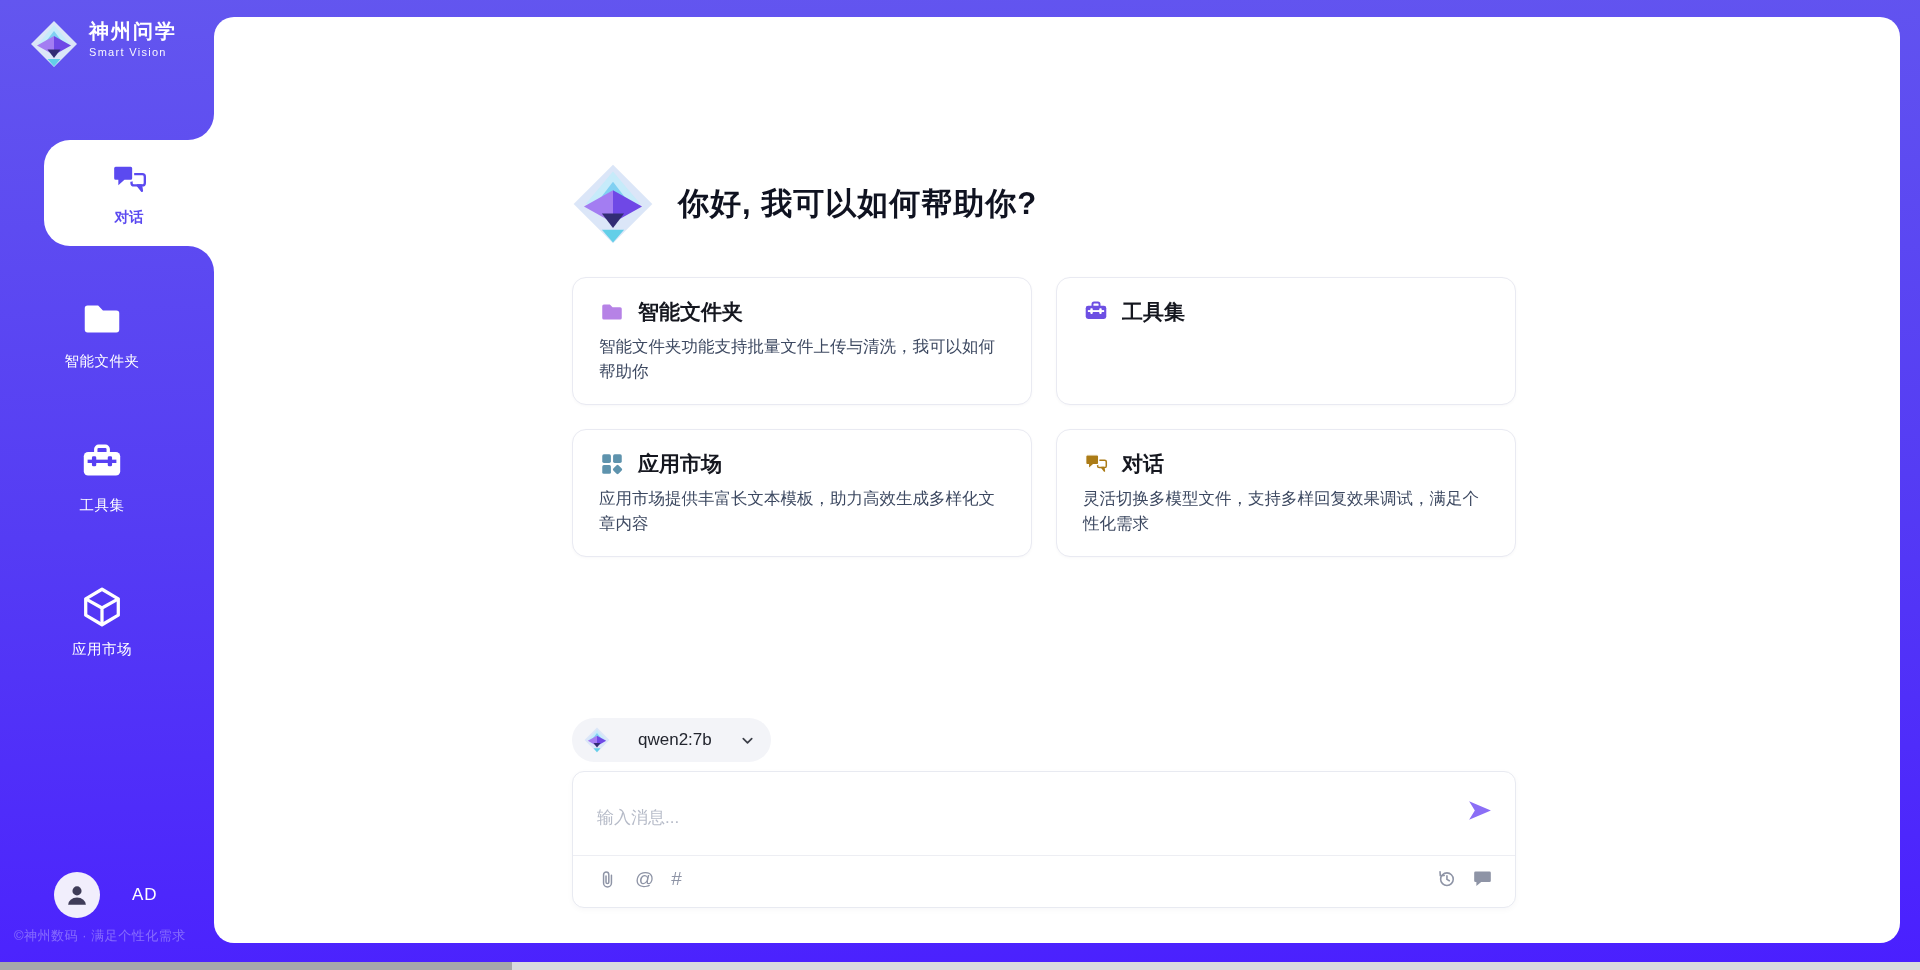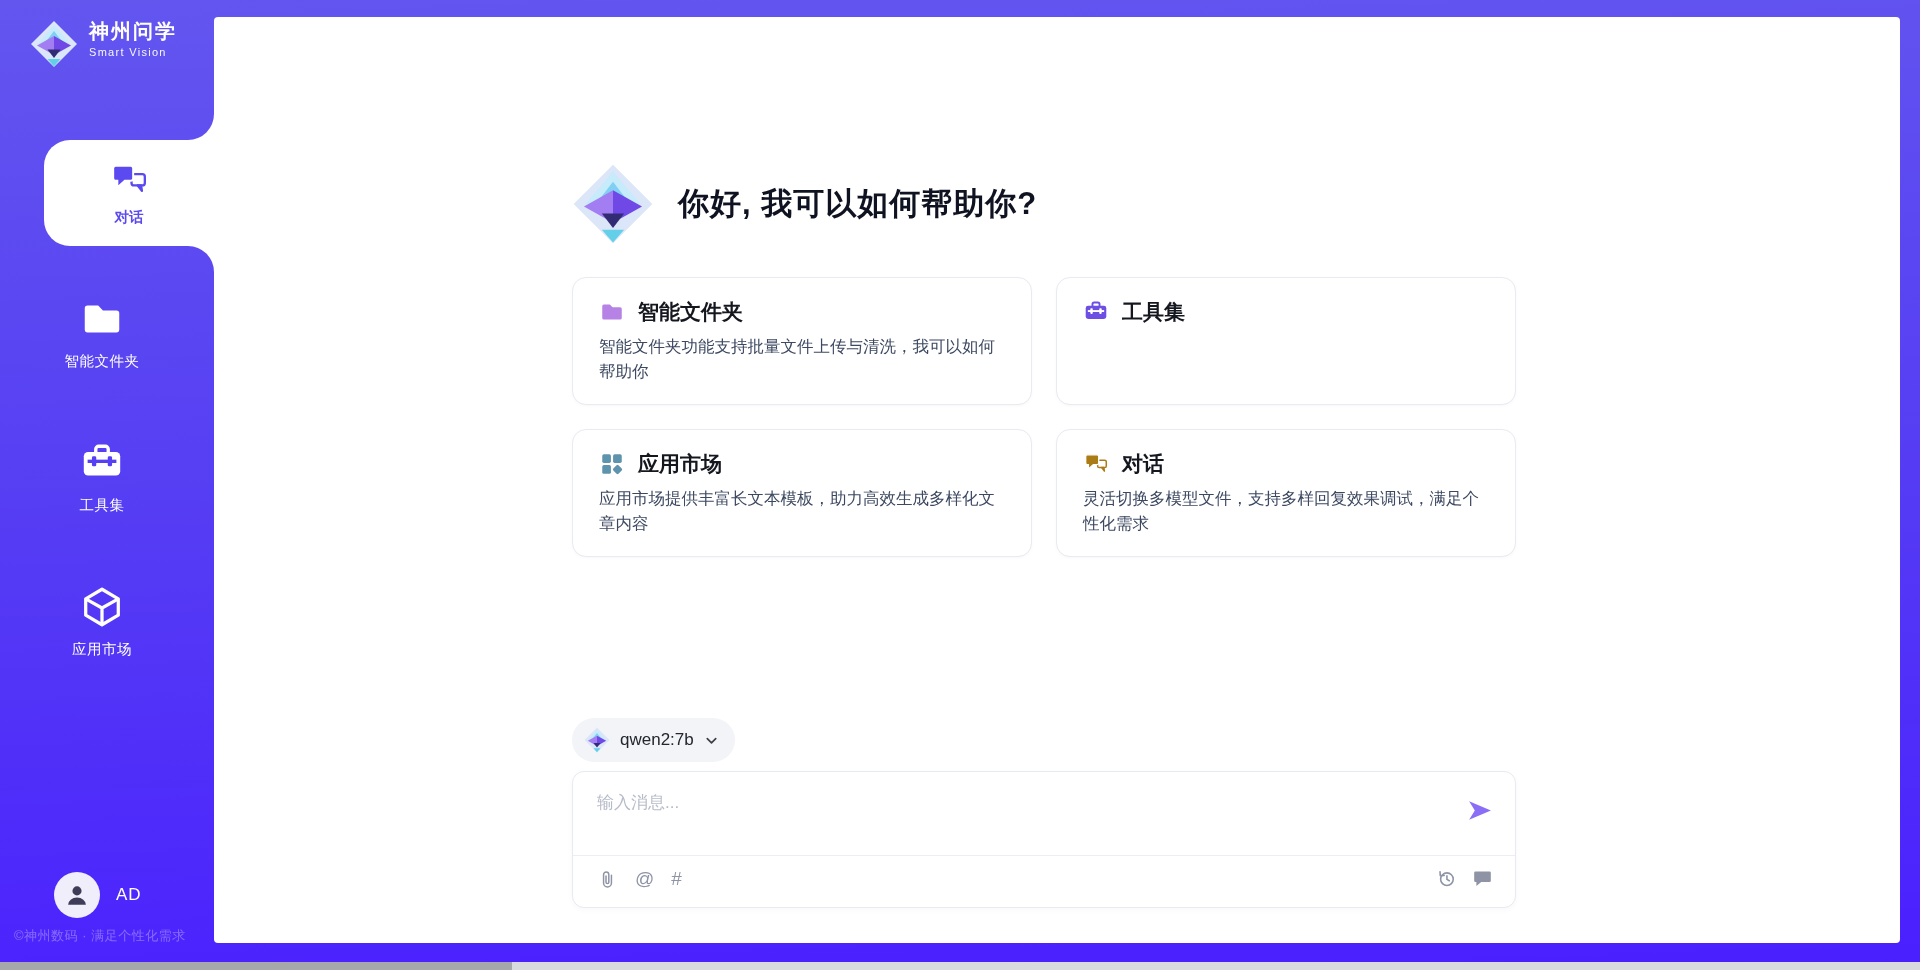--- a/index.html
+++ b/index.html
@@ -27,50 +27,50 @@
   .fillet.top{top:114px}.fillet.bottom{top:246px}
   .fillet i{display:block;width:100%;height:100%;
     background:linear-gradient(178deg,#6356ef 0%,#553cf4 52%,#4a1fff 100%) fixed}
   .fillet.top i{border-bottom-right-radius:100%}
   .fillet.bottom i{border-top-right-radius:100%}
   .nav-item{position:absolute;left:0;width:204px;display:flex;flex-direction:column;
     align-items:center;gap:10px;color:#fff;cursor:pointer}
   .nav-item .icon{width:46px;height:46px;color:#fff}
   .nav-item .lbl{font-size:14.5px;letter-spacing:.5px}
   .ni-1{top:296px}.ni-2{top:440px}.ni-3{top:584px}.ni-4{top:730px}
-  .user-row{position:absolute;left:54px;top:872px;display:flex;align-items:center;gap:16px;cursor:pointer}
+  .user-row{position:absolute;left:54px;top:872px;display:flex;align-items:center;gap:32px;cursor:pointer}
   .avatar{width:46px;height:46px;border-radius:50%;background:#f1eefc;display:flex;
     align-items:center;justify-content:center}
   .avatar .icon{width:26px;height:26px;color:#3f3c58}
   .user-name{color:#fff;font-size:17px;font-weight:500;letter-spacing:1px}
   .copyright{position:absolute;left:14px;top:927px;font-size:13px;color:rgba(255,255,255,.32);
     letter-spacing:.5px;white-space:nowrap}
   
   .main-panel{position:absolute;left:214px;top:17px;width:1686px;height:926px;
-    background:#fff;border-radius:4px;z-index:2}
+    background:#fff;border-radius:20px;z-index:2}
   .content{position:absolute;left:358px;top:0;width:944px}
   .greeting{margin-top:146px;display:flex;align-items:center;gap:24px}
   .greeting .logo{width:82px;height:82px}
   .greeting h1{font-size:31px;color:#0f1220;letter-spacing:1px;font-weight:bold}
   .cards{margin-top:32px;display:grid;grid-template-columns:1fr 1fr;gap:24px}
   .card{height:128px;background:#fff;border:1px solid #e9eaf2;border-radius:14px;
     padding:20px 26px;cursor:pointer;box-shadow:0 1px 3px rgba(20,20,60,.03)}
   .card-head{display:flex;align-items:center;gap:13px}
   .card-head .icon{width:26px;height:26px}
   .card-title{font-size:21px;font-weight:bold;color:#15171f}
   .card-desc{margin-top:8px;font-size:16.5px;line-height:1.5;color:#3d4961}
   .c-folder{color:#b682e6}.c-toolbox{color:#6d4fe3}.c-grid{color:#5e93ad}.c-chat{color:#ab7b16}
-  .model-pill{margin-top:161px;display:inline-flex;align-items:center;gap:10px;height:44px;
+  .model-pill{margin-top:161px;display:inline-flex;align-items:center;gap:28px;height:44px;
     padding:0 16px 0 12px;background:#f3f4f8;border-radius:22px;cursor:pointer}
   .model-pill .logo{width:26px;height:26px}
   .model-name{font-size:17px;color:#23262f}
   .model-pill .chev{width:15px;height:15px;color:#3c3f48}
   .composer{margin-top:9px;height:137px;border:1px solid #e8eaf1;border-radius:12px;
     position:relative;background:#fff;box-shadow:0 2px 6px rgba(20,20,60,.03)}
-  .composer textarea{position:absolute;left:24px;top:19px;width:calc(100% - 100px);height:58px;
+  .composer textarea{position:absolute;left:24px;top:34px;width:calc(100% - 100px);height:58px;
     border:none;outline:none;resize:none;font-size:17px;font-family:inherit;color:#333;background:transparent}
   .composer textarea::placeholder{color:#b6bbc8}
   .send-btn{position:absolute;right:22px;top:25px;width:27px;height:27px;color:#8b6ef6;cursor:pointer}
   .composer-divider{position:absolute;left:0;right:0;top:83px;height:1px;background:#edeef3}
   .composer-tools{position:absolute;left:24px;top:96px;display:flex;align-items:center;gap:17px;color:#8e94a6}
   .composer-right{position:absolute;right:22px;top:96px;display:flex;align-items:center;gap:15px;color:#8e94a6}
   .tool-txt{font-size:19px;cursor:pointer;line-height:22px}
   .tool-ic{width:21px;height:21px;cursor:pointer;color:#8e94a6}
   
   .hscroll{position:absolute;left:0;bottom:0;width:100%;height:8px;background:#d9dade;z-index:6}

